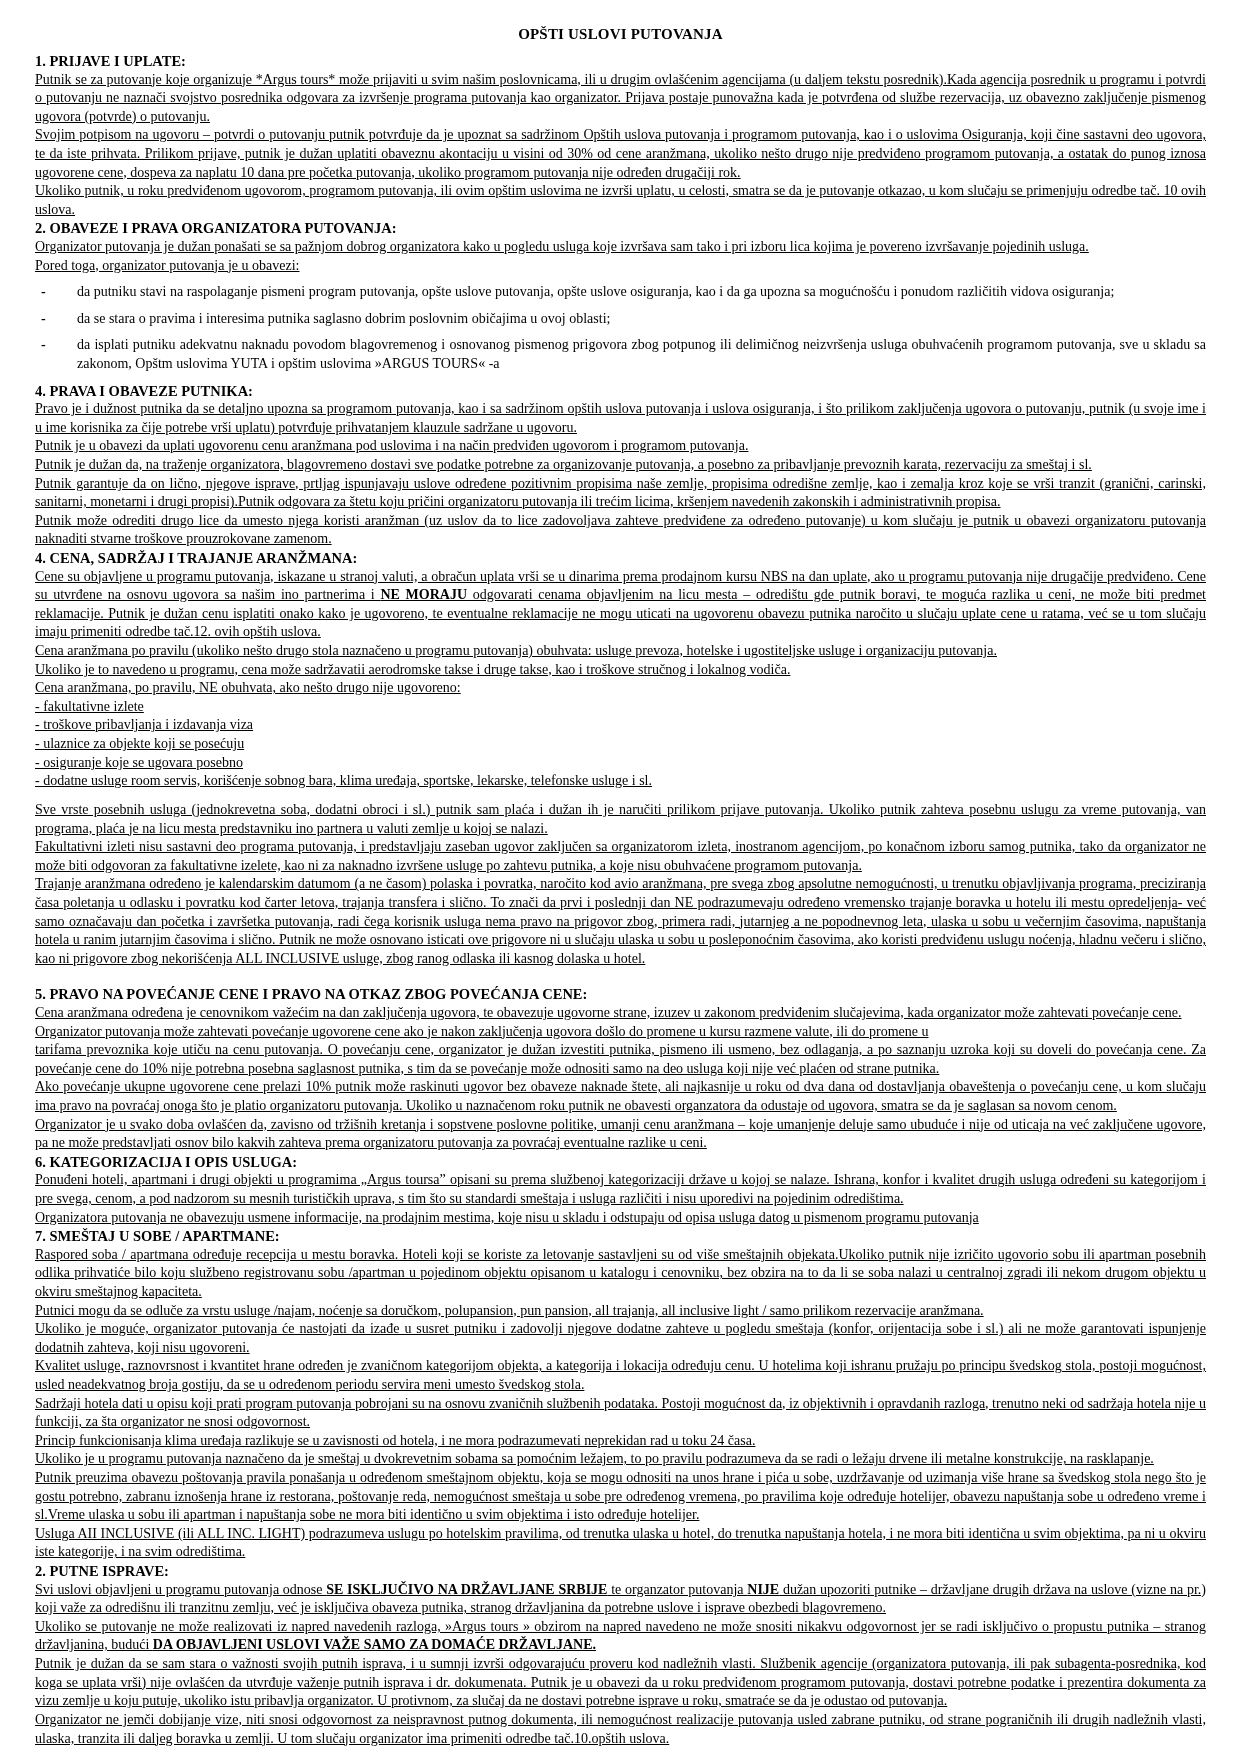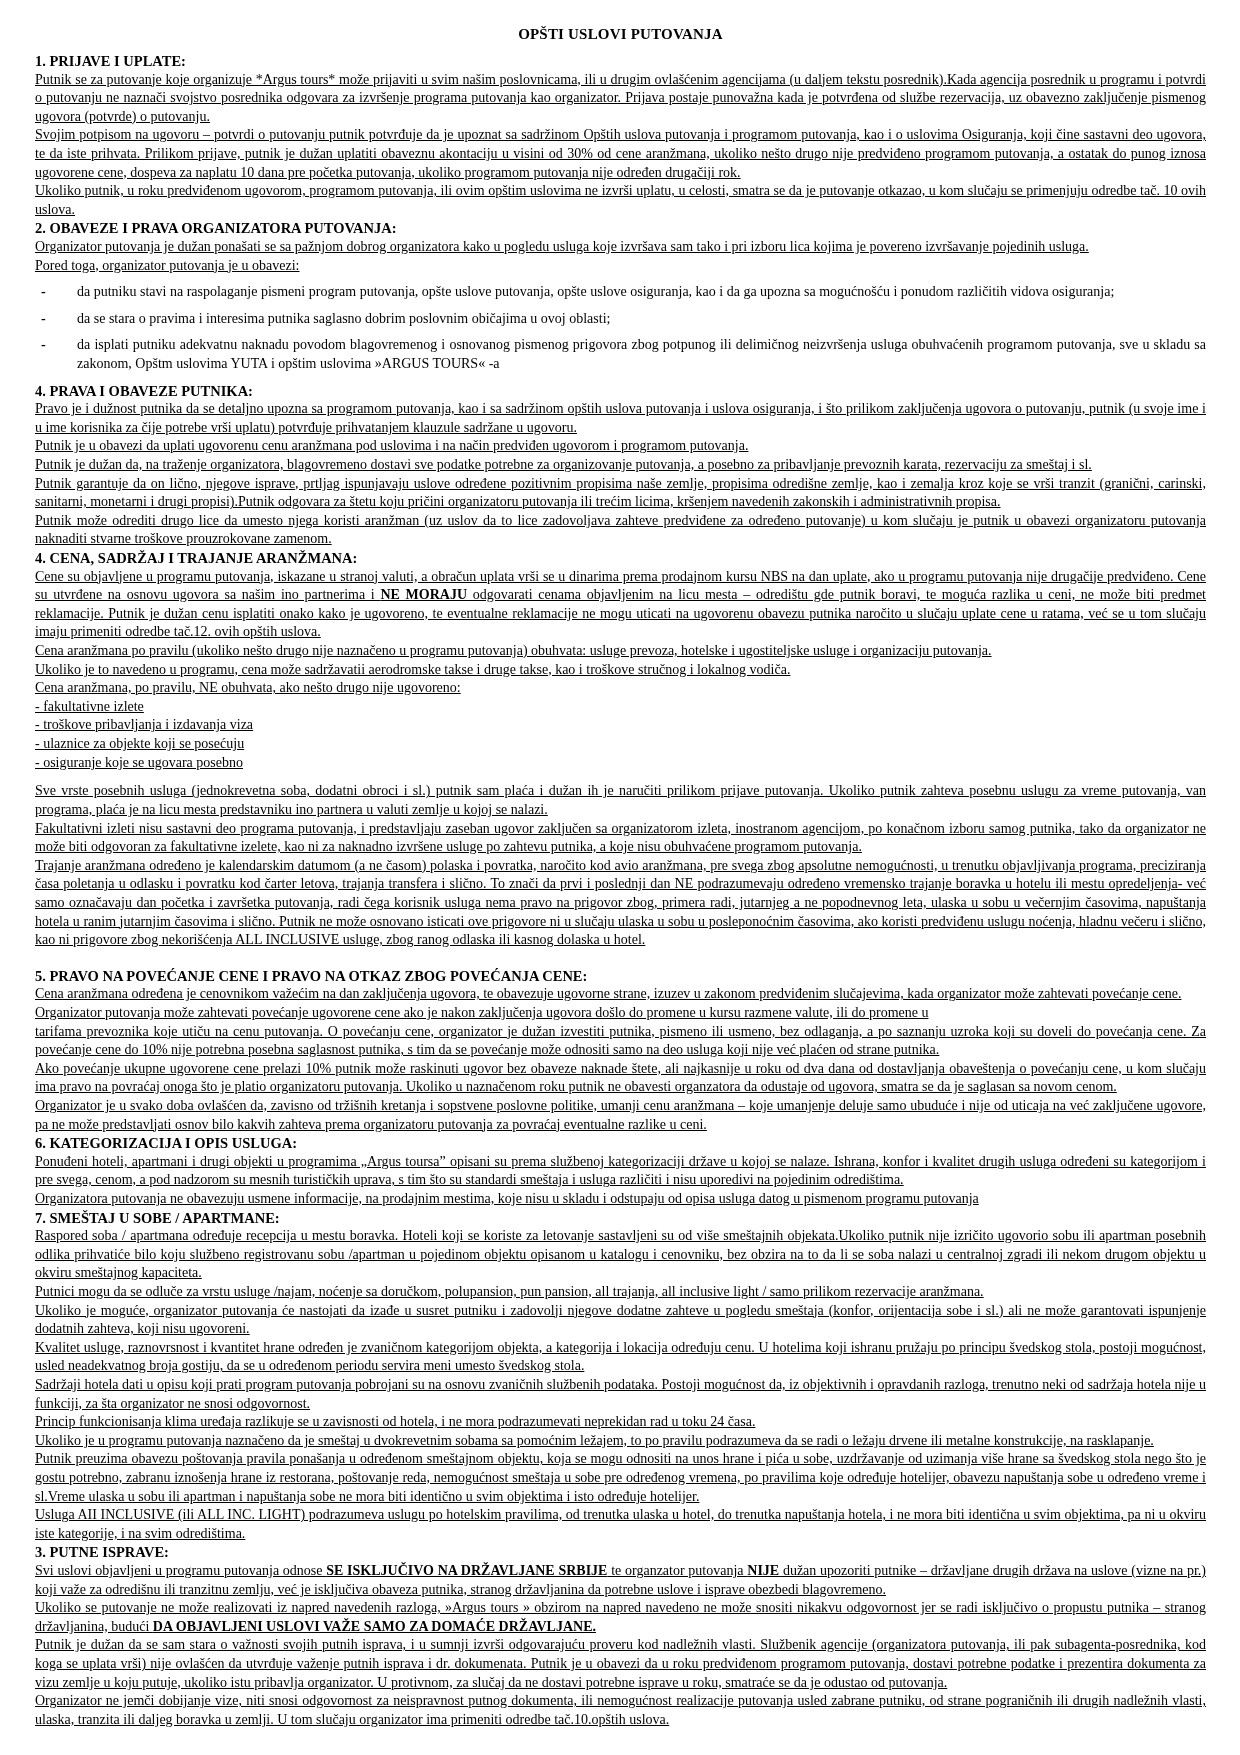--- a/index.html
+++ b/index.html
@@ -67,27 +67,28 @@
         <div class="bullet-item">da se stara o pravima i interesima putnika saglasno dobrim poslovnim običajima u ovoj oblasti;</div>
         <div class="bullet-item">da isplati putniku adekvatnu naknadu povodom blagovremenog i osnovanog pismenog prigovora zbog potpunog ili delimičnog neizvršenja usluga obuhvaćenih programom putovanja, sve u skladu sa zakonom, Opštm uslovima YUTA i opštim uslovima »ARGUS TOURS« -a</div>
         <div class="heading">4. PRAVA I OBAVEZE PUTNIKA:</div>
         <div class="para">Pravo je i dužnost putnika da se detaljno upozna sa programom putovanja, kao i sa sadržinom opštih uslova putovanja i uslova osiguranja, i što prilikom zaključenja ugovora o putovanju, putnik (u svoje ime i u ime korisnika za čije potrebe vrši uplatu) potvrđuje prihvatanjem klauzule sadržane u ugovoru.</div>
         <div class="para">Putnik je u obavezi da uplati ugovorenu cenu aranžmana pod uslovima i na način predviđen ugovorom i programom putovanja.</div>
         <div class="para">Putnik je dužan da, na traženje organizatora, blagovremeno dostavi sve podatke potrebne za organizovanje putovanja, a posebno za pribavljanje prevoznih karata, rezervaciju za smeštaj i sl.</div>
         <div class="para">Putnik garantuje da on lično, njegove isprave, prtljag ispunjavaju uslove određene pozitivnim propisima naše zemlje, propisima odredišne zemlje, kao i zemalja kroz koje se vrši tranzit (granični, carinski, sanitarni, monetarni i drugi propisi).Putnik odgovara za štetu koju pričini organizatoru putovanja ili trećim licima, kršenjem navedenih zakonskih i administrativnih propisa.</div>
         <div class="para">Putnik može odrediti drugo lice da umesto njega koristi aranžman (uz uslov da to lice zadovoljava zahteve predviđene za određeno putovanje) u kom slučaju je putnik u obavezi organizatoru putovanja naknaditi stvarne troškove prouzrokovane zamenom.</div>
         <div class="heading">4. CENA, SADRŽAJ I TRAJANJE ARANŽMANA:</div>
         <div class="para">Cene su objavljene u programu putovanja, iskazane u stranoj valuti, a obračun uplata vrši se u dinarima prema prodajnom kursu NBS na dan uplate, ako u programu putovanja nije drugačije predviđeno. Cene su utvrđene na osnovu ugovora sa našim ino partnerima i <b>NE MORAJU</b> odgovarati cenama objavljenim na licu mesta – odredištu gde putnik boravi, te moguća razlika u ceni, ne može biti predmet reklamacije. Putnik je dužan cenu isplatiti onako kako je ugovoreno, te eventualne reklamacije ne mogu uticati na ugovorenu obavezu putnika naročito u slučaju uplate cene u ratama, već se u tom slučaju imaju primeniti odredbe tač.12. ovih opštih uslova.</div>
-        <div class="para">Cena aranžmana po pravilu (ukoliko nešto drugo nije naznačeno u programu putovanja) obuhvata: usluge prevoza, hotelske i ugostiteljske usluge i organizaciju putovanja.</div>
+        <div class="para">Cena aranžmana po pravilu (ukoliko nešto drugo stola naznačeno u programu putovanja) obuhvata: usluge prevoza, hotelske i ugostiteljske usluge i organizaciju putovanja.</div>
         <div class="para">Ukoliko je to navedeno u programu, cena može sadržavatii aerodromske takse i druge takse, kao i troškove stručnog i lokalnog vodiča.</div>
         <div class="para">Cena aranžmana, po pravilu, NE obuhvata, ako nešto drugo nije ugovoreno:</div>
         <div class="para">- fakultativne izlete</div>
         <div class="para">- troškove pribavljanja i izdavanja viza</div>
         <div class="para">- ulaznice za objekte koji se posećuju</div>
         <div class="para">- osiguranje koje se ugovara posebno</div>
+        <div class="para">- dodatne usluge room servis, korišćenje sobnog bara, klima uređaja, sportske, lekarske, telefonske usluge i sl.</div>
         <div class="spacer" style="height: 10px;"></div>
         <div class="para">Sve vrste posebnih usluga (jednokrevetna soba, dodatni obroci i sl.) putnik sam plaća i dužan ih je naručiti prilikom prijave putovanja. Ukoliko putnik zahteva posebnu uslugu za vreme putovanja, van programa, plaća je na licu mesta predstavniku ino partnera u valuti zemlje u kojoj se nalazi.</div>
         <div class="para">Fakultativni izleti nisu sastavni deo programa putovanja, i predstavljaju zaseban ugovor zaključen sa organizatorom izleta, inostranom agencijom, po konačnom izboru samog putnika, tako da organizator ne može biti odgovoran za fakultativne izelete, kao ni za naknadno izvršene usluge po zahtevu putnika, a koje nisu obuhvaćene programom putovanja.</div>
         <div class="para">Trajanje aranžmana određeno je kalendarskim datumom (a ne časom) polaska i povratka, naročito kod avio aranžmana, pre svega zbog apsolutne nemogućnosti, u trenutku objavljivanja programa, preciziranja časa poletanja u odlasku i povratku kod čarter letova, trajanja transfera i slično. To znači da prvi i poslednji dan NE podrazumevaju određeno vremensko trajanje boravka u hotelu ili mestu opredeljenja- već samo označavaju dan početka i završetka putovanja, radi čega korisnik usluga nema pravo na prigovor zbog, primera radi, jutarnjeg a ne popodnevnog leta, ulaska u sobu u večernjim časovima, napuštanja hotela u ranim jutarnjim časovima i slično. Putnik ne može osnovano isticati ove prigovore ni u slučaju ulaska u sobu u posleponoćnim časovima, ako koristi predviđenu uslugu noćenja, hladnu večeru i slično, kao ni prigovore zbog nekorišćenja ALL INCLUSIVE usluge, zbog ranog odlaska ili kasnog dolaska u hotel.</div>
       </div>
     <div class="col">
         <div class="heading">5. PRAVO NA POVEĆANJE CENE I PRAVO NA OTKAZ ZBOG POVEĆANJA CENE:</div>
         <div class="para">Cena aranžmana određena je cenovnikom važećim na dan zaključenja ugovora, te obavezuje ugovorne strane, izuzev u zakonom predviđenim slučajevima, kada organizator može zahtevati povećanje cene.</div>
         <div class="para">Organizator putovanja može zahtevati povećanje ugovorene cene ako je nakon zaključenja ugovora došlo do promene u kursu razmene valute, ili do promene u</div>
         <div class="para">tarifama prevoznika koje utiču na cenu putovanja. O povećanju cene, organizator je dužan izvestiti putnika, pismeno ili usmeno, bez odlaganja, a po saznanju uzroka koji su doveli do povećanja cene. Za povećanje cene do 10% nije potrebna posebna saglasnost putnika, s tim da se povećanje može odnositi samo na deo usluga koji nije već plaćen od strane putnika.</div>
@@ -99,21 +100,21 @@
         <div class="heading">7. SMEŠTAJ U SOBE / APARTMANE:</div>
         <div class="para">Raspored soba / apartmana određuje recepcija u mestu boravka. Hoteli koji se koriste za letovanje sastavljeni su od više smeštajnih objekata.Ukoliko putnik nije izričito ugovorio sobu ili apartman posebnih odlika prihvatiće bilo koju službeno registrovanu sobu /apartman u pojedinom objektu opisanom u katalogu i cenovniku, bez obzira na to da li se soba nalazi u centralnoj zgradi ili nekom drugom objektu u okviru smeštajnog kapaciteta.</div>
         <div class="para">Putnici mogu da se odluče za vrstu usluge /najam, noćenje sa doručkom, polupansion, pun pansion, all trajanja, all inclusive light / samo prilikom rezervacije aranžmana.</div>
         <div class="para"> Ukoliko je moguće, organizator putovanja će nastojati da izađe u susret putniku i zadovolji njegove dodatne zahteve u pogledu smeštaja (konfor, orijentacija sobe i sl.) ali ne može garantovati ispunjenje dodatnih zahteva, koji nisu ugovoreni.</div>
         <div class="para">Kvalitet usluge, raznovrsnost i kvantitet hrane određen je zvaničnom kategorijom objekta, a kategorija i lokacija određuju cenu. U hotelima koji ishranu pružaju po principu švedskog stola, postoji mogućnost, usled neadekvatnog broja gostiju, da se u određenom periodu servira meni umesto švedskog stola.</div>
         <div class="para">Sadržaji hotela dati u opisu koji prati program putovanja pobrojani su na osnovu zvaničnih službenih podataka. Postoji mogućnost da, iz objektivnih i opravdanih razloga, trenutno neki od sadržaja hotela nije u funkciji, za šta organizator ne snosi odgovornost.</div>
         <div class="para">Princip funkcionisanja klima uređaja razlikuje se u zavisnosti od hotela, i ne mora podrazumevati neprekidan rad u toku 24 časa.</div>
         <div class="para">Ukoliko je u programu putovanja naznačeno da je smeštaj u dvokrevetnim sobama sa pomoćnim ležajem, to po pravilu podrazumeva da se radi o ležaju drvene ili metalne konstrukcije, na rasklapanje.</div>
         <div class="para">Putnik preuzima obavezu poštovanja pravila ponašanja u određenom smeštajnom objektu, koja se mogu odnositi na unos hrane i pića u sobe, uzdržavanje od uzimanja više hrane sa švedskog stola nego što je gostu potrebno, zabranu iznošenja hrane iz restorana, poštovanje reda, nemogućnost smeštaja u sobe pre određenog vremena, po pravilima koje određuje hotelijer, obavezu napuštanja sobe u određeno vreme i sl.Vreme ulaska u sobu ili apartman i napuštanja sobe ne mora biti identično u svim objektima i isto određuje hotelijer.</div>
         <div class="para">Usluga AII INCLUSIVE (ili ALL INC. LIGHT) podrazumeva uslugu po hotelskim pravilima, od trenutka ulaska u hotel, do trenutka napuštanja hotela, i ne mora biti identična u svim objektima, pa ni u okviru iste kategorije, i na svim odredištima.</div>
-        <div class="heading">3. PUTNE ISPRAVE:</div>
+        <div class="heading">2. PUTNE ISPRAVE:</div>
         <div class="para">Svi uslovi objavljeni u programu putovanja odnose <b>SE ISKLJUČIVO NA DRŽAVLJANE SRBIJE</b> te organzator putovanja <b>NIJE</b> dužan upozoriti putnike – državljane drugih država na uslove (vizne na pr.) koji važe za odredišnu ili tranzitnu zemlju, već je isključiva obaveza putnika, stranog državljanina da potrebne uslove i isprave obezbedi blagovremeno.</div>
         <div class="para">Ukoliko se putovanje ne može realizovati iz napred navedenih razloga, »Argus tours » obzirom na napred navedeno ne može snositi nikakvu odgovornost jer se radi isključivo o propustu putnika – stranog državljanina, budući <b>DA OBJAVLJENI USLOVI VAŽE SAMO ZA DOMAĆE DRŽAVLJANE.</b></div>
         <div class="para">Putnik je dužan da se sam stara o važnosti svojih putnih isprava, i u sumnji izvrši odgovarajuću proveru kod nadležnih vlasti. Službenik agencije (organizatora putovanja, ili pak subagenta-posrednika, kod koga se uplata vrši) nije ovlašćen da utvrđuje važenje putnih isprava i dr. dokumenata. Putnik je u obavezi da u roku predviđenom programom putovanja, dostavi potrebne podatke i prezentira dokumenta za vizu zemlje u koju putuje, ukoliko istu pribavlja organizator. U protivnom, za slučaj da ne dostavi potrebne isprave u roku, smatraće se da je odustao od putovanja.</div>
         <div class="para">Organizator ne jemči dobijanje vize, niti snosi odgovornost za neispravnost putnog dokumenta, ili nemogućnost realizacije putovanja usled zabrane putniku, od strane pograničnih ili drugih nadležnih vlasti, ulaska, tranzita ili daljeg boravka u zemlji. U tom slučaju organizator ima primeniti odredbe tač.10.opštih uslova.</div>
         <div class="spacer" style="height: 50px;"></div>
         <div class="heading">9. PRAVO ORGANIZATORA PUTOVANJA NA OTKAZ:</div>
         <div class="para">Organizator putovanja, može otkazati putovanje potpuno ili delimično, u slučaju nastupanja vanrednih okolnosti koje se nisu mogle predvideti, izbeći niti otkloniti, a koje bi, da su postojale u vreme objavljivanja programa bile opravdan razlog organizatoru da program ne objavljuje i uplate ne prima. Ukoliko se putovanje sa ovih opravdanih razloga prekida, organizator ima pravo na naknadu za stvarno pružene usluge.</div>
       </div>
   </div>
 </div>

